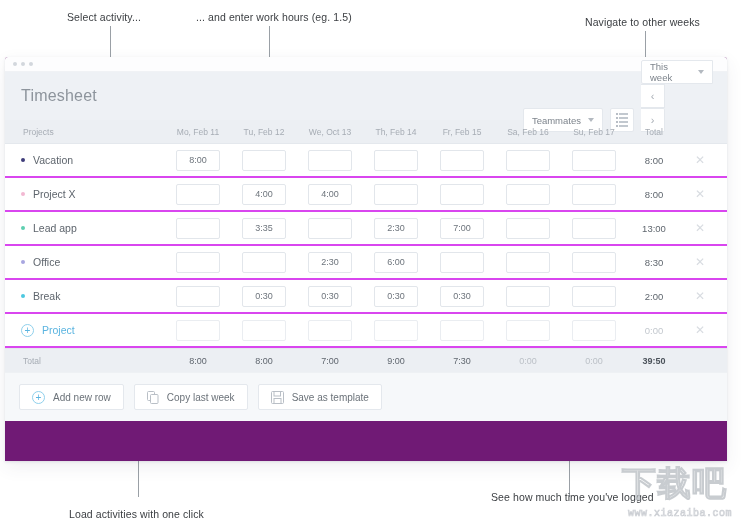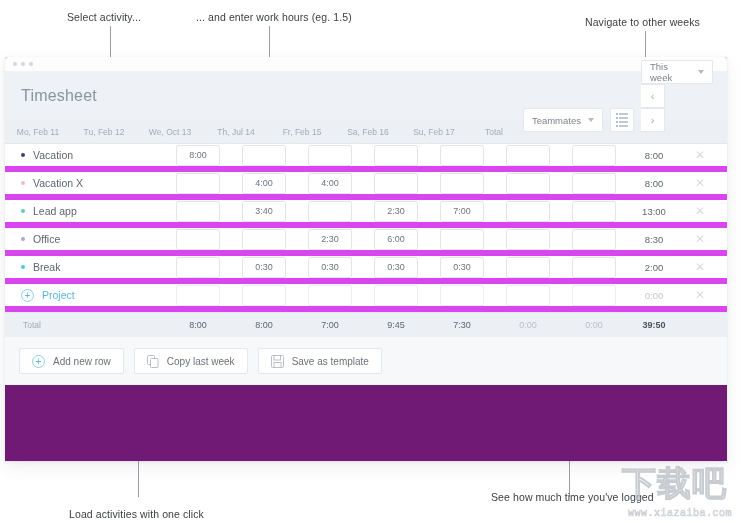--- a/index.html
+++ b/index.html
@@ -88,22 +88,22 @@
   .listicon .br{width:9px;height:2px;background:#c2c8cf;}
   .weekgroup{display:flex;align-items:stretch;flex-direction:column;}
   .weekgroup .ctl{border-radius:0;border-left-width:0;}
   .weekgroup .ctl:first-child{border-radius:2px 0 0 2px;border-left-width:1px;width:72px;}
   .weekgroup .ctl:last-child{border-radius:0 2px 2px 0;}
   .navbtn{width:24px;justify-content:center;font-size:11px;color:#a8aeb6;}
   
   .sheet{background:#fff;}
   .row{
     display:flex;align-items:center;
-    height:28px;
-    border-bottom:6px solid #d946ef;
+    height:34px;
+    border-bottom:2px solid #d946ef;
     box-sizing:border-box;
   }
   .thead{
     height:24px;
     background:#eceff3;
     border-bottom:1px solid #e4e8ed;
     color:#a6acb4;
     font-size:8.5px;
   }
   .tfoot{
@@ -264,24 +264,25 @@
           <span>›</span>
         </div>
       </div>
 
     </div>
   </div>
 
   <div class="sheet">
 
     <div class="row thead">
+      <div class="c-proj">Projects</div>
       <div class="c-day">Mo, Feb 11</div>
       <div class="c-day">Tu, Feb 12</div>
       <div class="c-day">We, Oct 13</div>
-      <div class="c-day">Th, Jul 14</div>
+      <div class="c-day">Th, Feb 14</div>
       <div class="c-day">Fr, Feb 15</div>
       <div class="c-day">Sa, Feb 16</div>
       <div class="c-day">Su, Feb 17</div>
       <div class="c-total">Total</div>
       <div class="c-del"></div>
     </div>
 
     <div id="rows-host">
         <div class="row">
           <div class="c-proj">
@@ -312,21 +313,21 @@
           <div class="c-total">
             <span class="rowtotal">8:00</span>
           </div>
           <div class="c-del">
             <span class="del">✕</span>
           </div>
         </div>
         <div class="row">
           <div class="c-proj">
             <span class="bullet" style="background: rgb(242, 184, 210);"></span>
-            <span class="proj-name">Vacation X</span>
+            <span class="proj-name">Project X</span>
           </div>
           <div class="c-day">
             <span class="cell empty">0</span>
           </div>
           <div class="c-day">
             <span class="cell">4:00</span>
           </div>
           <div class="c-day">
             <span class="cell">4:00</span>
           </div>
@@ -351,21 +352,21 @@
         </div>
         <div class="row">
           <div class="c-proj">
             <span class="bullet" style="background: rgb(94, 207, 176);"></span>
             <span class="proj-name">Lead app</span>
           </div>
           <div class="c-day">
             <span class="cell empty">0</span>
           </div>
           <div class="c-day">
-            <span class="cell">3:40</span>
+            <span class="cell">3:35</span>
           </div>
           <div class="c-day">
             <span class="cell empty">0</span>
           </div>
           <div class="c-day">
             <span class="cell">2:30</span>
           </div>
           <div class="c-day">
             <span class="cell">7:00</span>
           </div>
@@ -482,21 +483,21 @@
       <div class="c-del">
         <span class="del">✕</span>
       </div>
     </div>
 
     <div class="row tfoot">
       <div class="c-proj" style="padding-left:18px;color:#a6acb4;font-size:8.5px;">Total</div>
       <div class="c-day">8:00</div>
       <div class="c-day">8:00</div>
       <div class="c-day">7:00</div>
-      <div class="c-day">9:45</div>
+      <div class="c-day">9:00</div>
       <div class="c-day">7:30</div>
       <div class="c-day" style="color:#bcc1c7;">0:00</div>
       <div class="c-day" style="color:#bcc1c7;">0:00</div>
       <div class="c-total" style="font-weight:700;color:#4b525a;">39:50</div>
       <div class="c-del"></div>
     </div>
 
   </div>
 
   <div class="footer">

